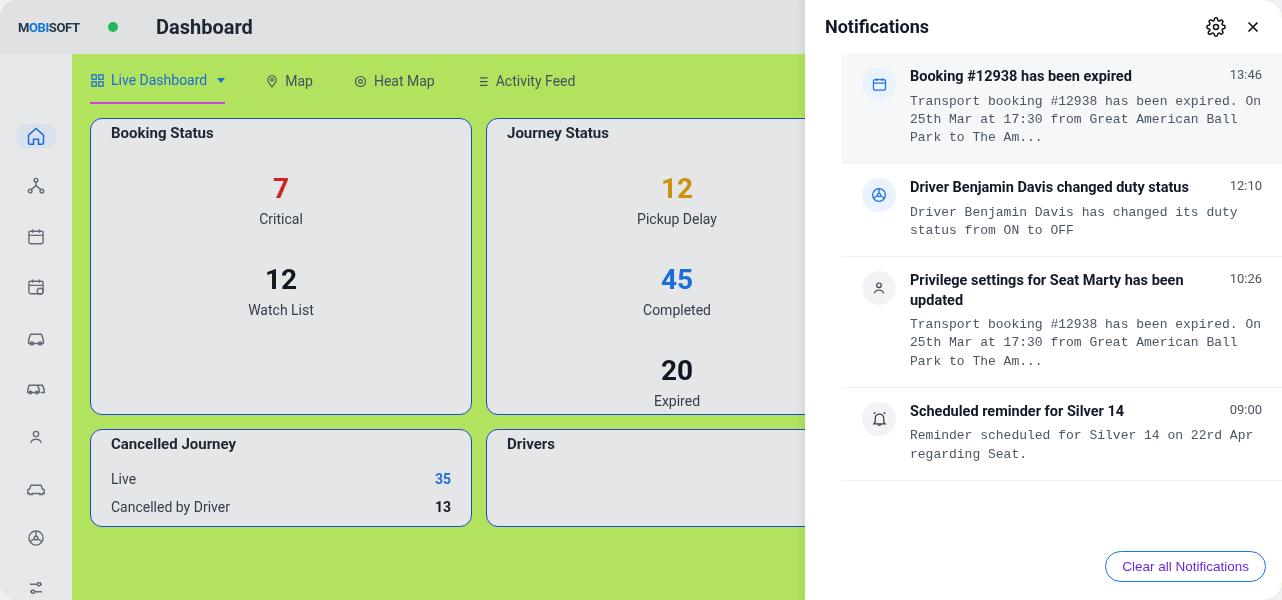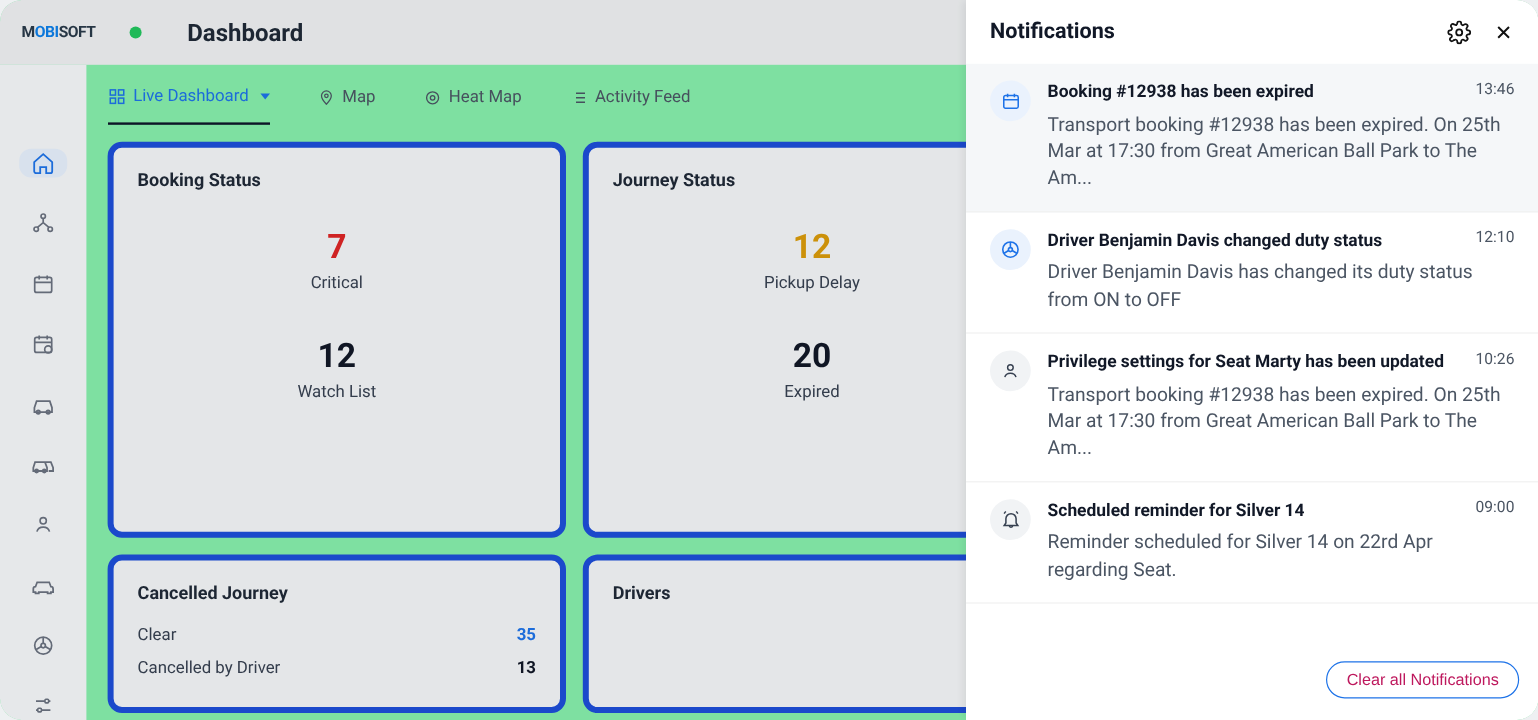--- a/index.html
+++ b/index.html
@@ -12,21 +12,21 @@
     border-radius: 18px;
     position: relative;
   }
   .app-frame {
     width: 100%;
     height: 100%;
     display: flex;
     flex-direction: column;
     border-radius: 18px;
     overflow: hidden;
-    background: #86efac;
+    background: #bef264;
   }
   
   .dim-overlay {
     position:absolute;
     inset:0;
     background: rgba(0,0,0,0.06);
     z-index: 5;
     pointer-events:none;
   }
 
@@ -78,29 +78,29 @@
 
   .main { flex:1; min-width:0; display:flex; flex-direction:column; }
   .tabs {
     display:flex; align-items:center;
     gap: 40px;
     padding: 18px 18px 0 18px;
     font-size: 14px;
     color:#4b5563;
   }
   .tab { display:flex; align-items:center; gap:6px; padding-bottom:14px; cursor:pointer; }
-  .tab.active { color:#1e73e8; border-bottom:2px solid #0f172a;justify-content:space-between; }
+  .tab.active { color:#1e73e8; border-bottom:2px solid #d946ef;justify-content:space-between; }
   .chev-down { width:0;height:0;border-left:4px solid transparent;border-right:4px solid transparent;border-top:5px solid currentColor; margin-left:4px;}
 
   .content { padding:14px 18px; display:grid; grid-template-columns: repeat(3, 1fr); gap:14px; overflow:auto; }
   .card {
     background:#f3f5f7;
-    border:5px solid #1d4ed8;
+    border:1px solid #1d4ed8;
     border-radius:12px;
-    padding:18px 20px;
+    padding:5px 20px;
   }
   .card h3 { font-size:15px; font-weight:700; color:#1f2937; margin-bottom:12px; }
   .stats-grid { display:grid; grid-template-columns: 1fr; row-gap: 36px; justify-items:center; text-align:center; padding-top:18px;}
   .stat-num { font-size:28px; font-weight:700; }
   .stat-label { font-size:14px; color:#374151; margin-top:6px; }
   .blue { color:#1e73e8; }
   .red { color:#dc2626; }
   .amber { color:#d99b0b; }
   .dark { color:#111827; }
 
@@ -123,44 +123,44 @@
     overflow:hidden;
   }
   .notif-header {
     display:flex; align-items:center; justify-content:space-between;
     padding:16px 20px;
   }
   .notif-header h2 { font-size:18px; font-weight:700; color:#111827; }
   .notif-header .icons { display:flex; gap:18px; color:#111827; }
   .icon-btn { cursor:pointer; display:flex; align-items:center; justify-content:center; }
 
-  .notif-list { flex:1; overflow:auto; }
+  .notif-list { flex:1; overflow:auto;margin-left:37px; }
   .notif-item {
     display:flex; gap:14px;
     padding:14px 20px 16px 20px;
     border-bottom:1px solid #f0f0f0;
   }
   .notif-item.unread { background:#f5f7f9; }
   .notif-icon {
     width:34px; height:34px; flex:0 0 34px;
     background:#eaf2fd; border-radius:50%;
     display:flex; align-items:center; justify-content:center;
     color:#1e73e8;
   }
   .notif-icon.grey { background:#f1f3f5; color:#374151; }
   .notif-body { flex:1; min-width:0; }
   .notif-title-row { display:flex; justify-content:space-between; gap:10px; align-items:flex-start; }
   .notif-title { font-size:14.5px; font-weight:700; color:#111827; line-height:1.35; }
   .notif-time { font-size:13px; color:#4b5563; white-space:nowrap; }
-  .notif-desc { font-size:16px; color:#4b5563; margin-top:6px; line-height:1.4; }
+  .notif-desc { font-size:13px; color:#4b5563; margin-top:6px; line-height:1.4;font-family:Liberation Mono, monospace; }
 
   .notif-footer { padding:12px 16px 18px; display:flex; justify-content:flex-end; }
   .clear-btn {
     border:1px solid #1e73e8;
-    color:#be185d;
+    color:#6d28d9;
     background:#fff;
     border-radius:999px;
     padding:7px 16px;
     font-size:13.5px;
     cursor:pointer;
   }
 
   svg { display:block; }
 </style>
 </head>
@@ -297,20 +297,24 @@
         </div>
 
         <div class="card">
           <h3>Journey Status</h3>
           <div class="stats-grid">
             <div>
                 <div class="stat-num amber">12</div>
                 <div class="stat-label">Pickup Delay</div>
               </div>
             <div>
+                <div class="stat-num blue">45</div>
+                <div class="stat-label">Completed</div>
+              </div>
+            <div>
                 <div class="stat-num dark">20</div>
                 <div class="stat-label">Expired</div>
               </div>
           </div>
         </div>
 
         <div class="card">
           <h3>Live Status</h3>
           <div class="live-list">
             <div>Admin Confirmed</div>
@@ -319,21 +323,21 @@
             <div>Reconfirmed</div>
             <div>Driver On The Way</div>
             <div>Driver Arrived</div>
             <div>On Trip</div>
           </div>
         </div>
 
         <div class="card cancel-card">
           <h3>Cancelled Journey</h3>
           <div class="row">
-              <span>Clear</span>
+              <span>Live</span>
               <span class="val blue">35</span>
             </div>
           <div class="row">
               <span>Cancelled by Driver</span>
               <span class="val dark">13</span>
             </div>
         </div>
 
         <div class="card">
           <h3>Drivers</h3>

